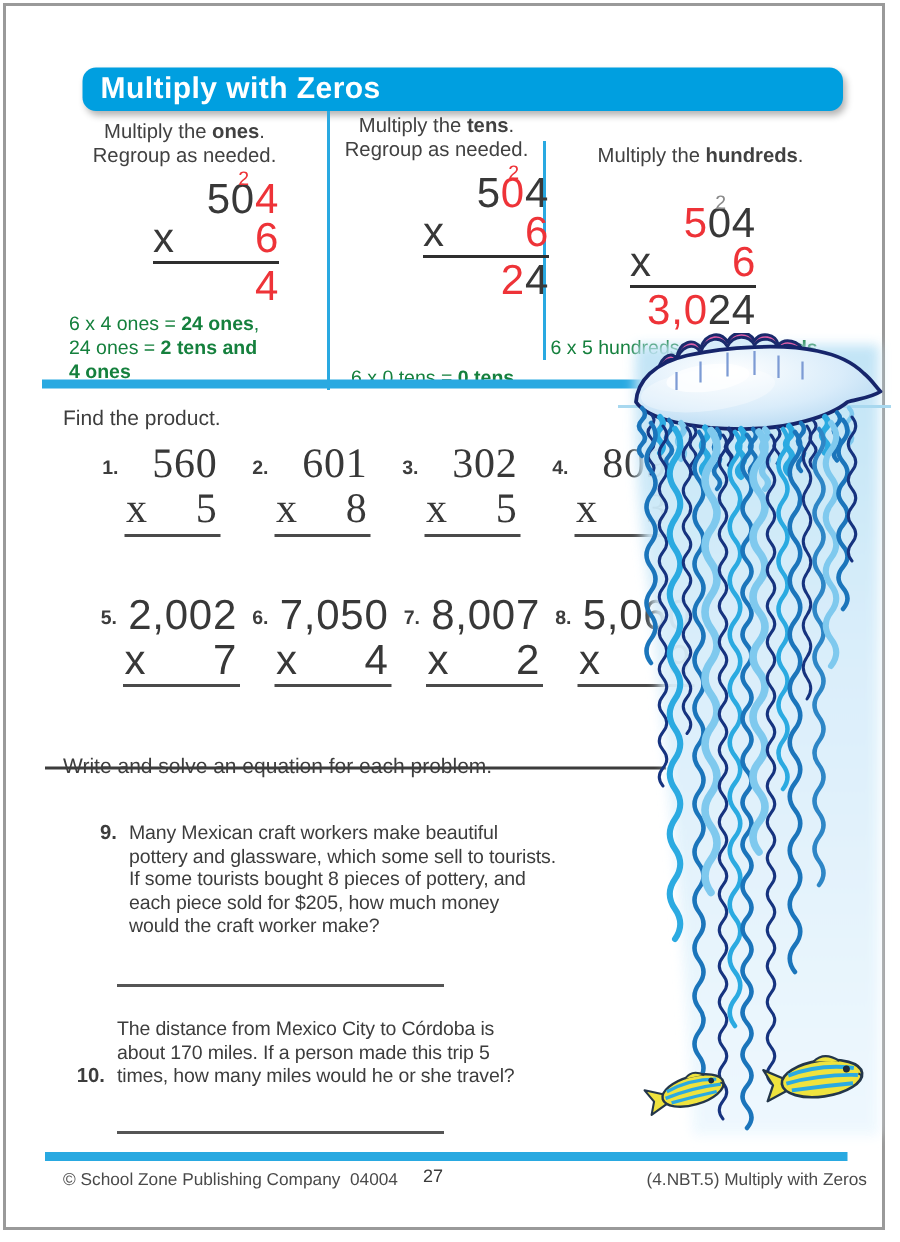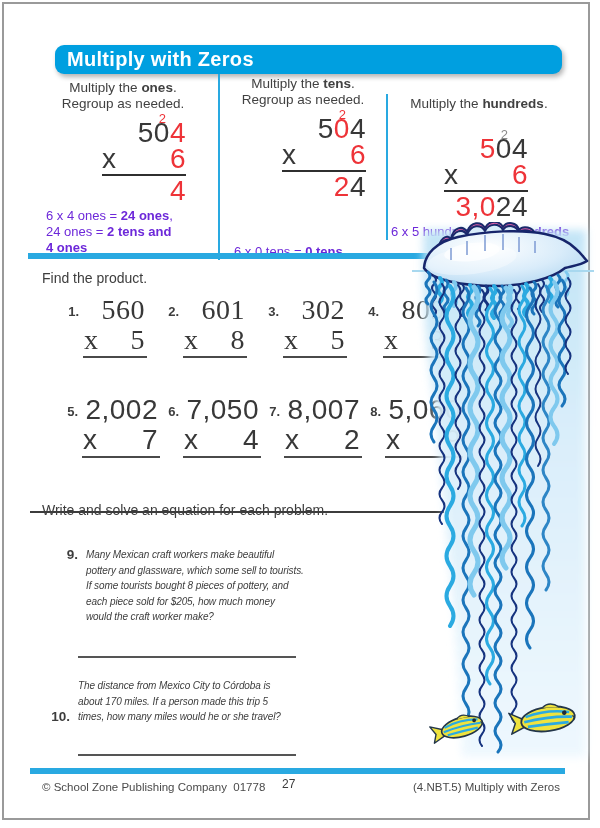--- a/index.html
+++ b/index.html
@@ -16,35 +16,35 @@
     background:var(--accent-blue,#009fe0);border-radius:9px;
     color:#fff;font-weight:bold;font-size:20px;line-height:29px;
     padding-left:12px;letter-spacing:.3px;box-sizing:border-box;
     box-shadow:2px 3px 5px rgba(0,0,0,.30);
   }
 
   
   .examples{position:absolute;left:28px;top:81px;width:542px;height:172px;display:flex;align-items:center;}
   .ex-col{box-sizing:border-box;}
   .ex-col.c1{width:190px;}
-  .ex-col.c2{width:168px;border-left:2px solid var(--divider-blue,#29a9e1);}
+  .ex-col.c2{width:144px;border-left:2px solid var(--divider-blue,#29a9e1);}
   .ex-col.c3{flex:1;border-left:2px solid var(--divider-blue,#29a9e1);}
   .ex-head{margin-top:2px;min-height:32px;font-size:13.5px;line-height:1.22;text-align:center;color:#414141;}
   .work{margin-top:8px;width:84px;font-size:28px;color:#383838;letter-spacing:.5px;}
   .c1 .work{margin-left:74px;}
   .c2 .work{margin-left:62px;}
   .c3 .work{margin-left:56px;}
   .wrow{line-height:26px;text-align:right;position:relative;}
   .xrow{display:flex;justify-content:space-between;border-bottom:2px solid #2f2f2f;padding-bottom:2px;}
   .resrow{padding-top:2px;}
   .carry{position:absolute;top:-8px;right:20px;font-size:13px;line-height:13px;letter-spacing:0;}
   .r{color:var(--digit-red,#ee3338);}
   .k{color:#383838;}
   .cg{color:var(--carry-gray,#8a8a8a);}
-  .cap{margin-top:4px;font-size:13px;line-height:16px;color:#6d28d9;}
+  .cap{margin-top:4px;font-size:13px;line-height:16px;color:#15803d;}
   .c1 .cap{padding-left:18px;}
   .c2 .cap{padding-left:14px;margin-top:44px;}
   .c3 .cap{padding-left:3px;}
 
   .hbar{position:absolute;left:28px;top:253px;width:402px;height:6px;background:var(--divider-blue,#29a9e1);}
 
   .find-label{position:absolute;left:42px;top:270px;font-size:14px;}
 
   
   .prow{position:absolute;display:flex;}
@@ -58,30 +58,30 @@
   .ptop{text-align:right;line-height:30px;padding-right:2px;}
   .pxrow{display:flex;justify-content:space-between;line-height:30px;border-bottom:2px solid #4a4a4a;padding:0 2px 1px 1px;}
 
   
   .sec-line{position:absolute;left:30px;top:511px;width:414px;height:2px;background:#3c3c3c;}
   .write-label{position:absolute;left:42px;top:502px;font-size:14px;}
   .wp{position:absolute;display:flex;}
   .wp9{left:52px;top:547px;}
   .wp10{left:44px;top:678px;align-items:flex-end;}
   .wpnum{font-size:13.5px;font-weight:bold;width:26px;text-align:right;margin-right:8px;line-height:15.5px;}
-  .wptext{font-size:10px;line-height:15.5px;letter-spacing:-.1px;width:320px;font-style:italic;}
+  .wptext{font-size:13px;line-height:15.5px;letter-spacing:-.1px;width:320px;}
   .ans{position:absolute;left:78px;width:218px;height:0;border-top:2px solid #555;}
   .ans9{top:656px;}
   .ans10{top:754px;}
 
   
   .fbar{position:absolute;left:30px;top:768px;width:535px;height:6px;background:var(--divider-blue,#29a9e1);}
   .footer-left{position:absolute;left:42px;top:781px;font-size:11.5px;color:#4a4a4a;white-space:pre;}
   .page-num{position:absolute;left:282px;top:777px;font-size:12px;color:#3a3a3a;}
-  .footer-right{position:absolute;right:40px;top:781px;font-size:11.5px;color:#4a4a4a;}
+  .footer-right{position:absolute;right:22px;top:781px;font-size:11.5px;color:#4a4a4a;}
 
   
   #jelly{position:absolute;left:410px;top:222px;}
 </style>
 </head>
 <body>
 
 <div class="frame"></div>
 
 <div class="titlebar">
@@ -269,21 +269,21 @@
   <span class="wpnum">10.</span>
   <div class="wptext">
     <div>The distance from Mexico City to Córdoba is</div>
     <div>about 170 miles. If a person made this trip 5</div>
     <div>times, how many miles would he or she travel?</div>
   </div>
 </div>
 <div class="ans ans10"></div>
 
 <div class="fbar"></div>
-<div class="footer-left">© School Zone Publishing Company  01778</div>
+<div class="footer-left">© School Zone Publishing Company  04004</div>
 <div class="page-num">27</div>
 <div class="footer-right">(4.NBT.5) Multiply with Zeros</div>
 
 <svg id="jelly" width="186" height="548" viewBox="0 0 186 548" xmlns="http://www.w3.org/2000/svg">
   <defs>
     <linearGradient id="bg" x1="0" y1="0" x2="0" y2="1">
       <stop offset="0" stop-color="#bfe3f6"></stop>
       <stop offset="0.4" stop-color="#d9eefa"></stop>
       <stop offset="1" stop-color="#eef8fe"></stop>
     </linearGradient>

